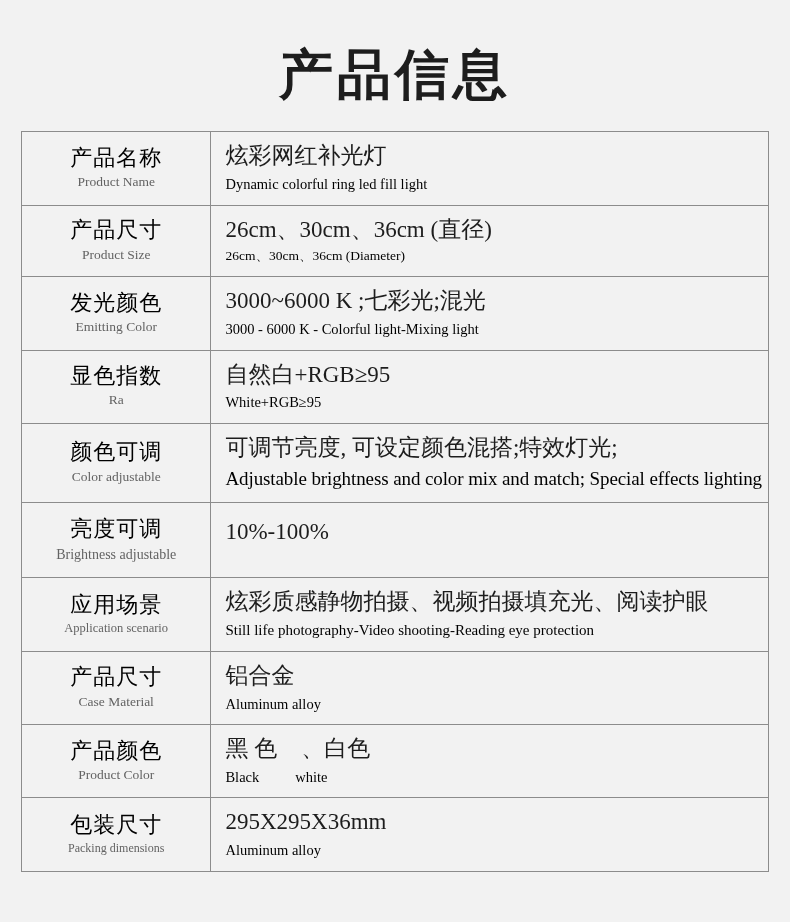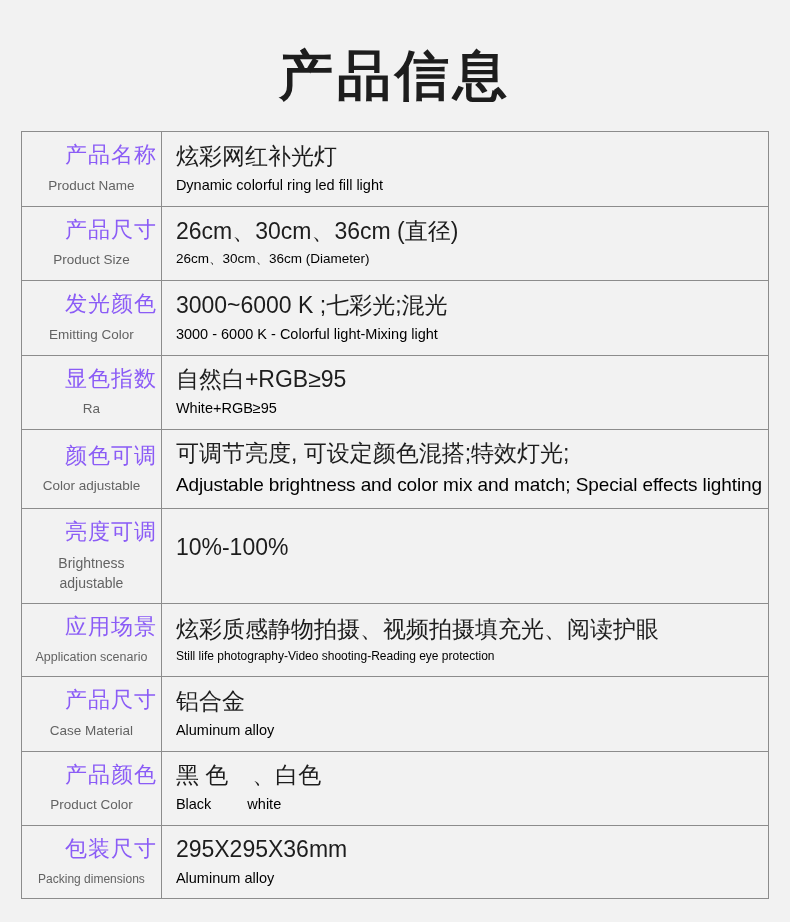--- a/index.html
+++ b/index.html
@@ -12,20 +12,21 @@
     background: #f2f2f2;
     font-family: "Liberation Sans", sans-serif;
     color: #2b2b2b;
     overflow: hidden;
   }
   .page {
     width: 790px;
     height: 922px;
     position: relative;
     box-sizing: border-box;
+    font-family: Liberation Serif, serif;
   }
   .title {
     text-align: center;
     font-size: 54px;
     font-weight: bold;
     letter-spacing: 4px;
     color: #1d1d1d;
     padding-top: 46px;
     padding-bottom: 26px;
     line-height: 1.1;
@@ -51,46 +52,45 @@
     border-right: 1px solid #8c8c8c;
     text-align: center;
     padding: 9px 4px 10px 4px;
   }
   td.value-cell {
     padding: 9px 6px 10px 14px;
     text-align: left;
   }
   .cn-label {
     font-size: 22px;
-    color: #8b5cf6;
+    color: #000000;
     line-height: 1.25;
     letter-spacing: 1px;
-    text-align: right;
   }
   .en-label {
     font-size: 13.5px;
     color: #636363;
     line-height: 1.4;
-    margin-top: 8px;
+    margin-top: 2px;
   }
   .cn-value {
     font-size: 23px;
     color: #1d1d1d;
     line-height: 1.3;
     white-space: nowrap;
   }
   .en-value {
     font-size: 14.5px;
     color: #000000;
     line-height: 1.4;
     margin-top: 3px;
     white-space: nowrap;
   }
   .en-value.tight {
-    font-size: 12px;
+    font-size: 15px;
   }
   tr.row-size .en-value { font-size: 13.5px; }
   tr.row-coloradj .en-value { font-size: 19px; letter-spacing: -0.1px; }
   tr.row-brightadj .value-cell { padding-top: 14px; padding-bottom: 30px; }
   tr.row-brightadj .en-label { font-size: 14px; }
   tr.row-appscenario .en-label { font-size: 12.5px; }
   tr.row-packing .en-label { font-size: 12px; }
   .color-split .cn-value span.second { margin-left: 24px; }
   .color-split .en-value span.second { margin-left: 36px; }
 </style>

